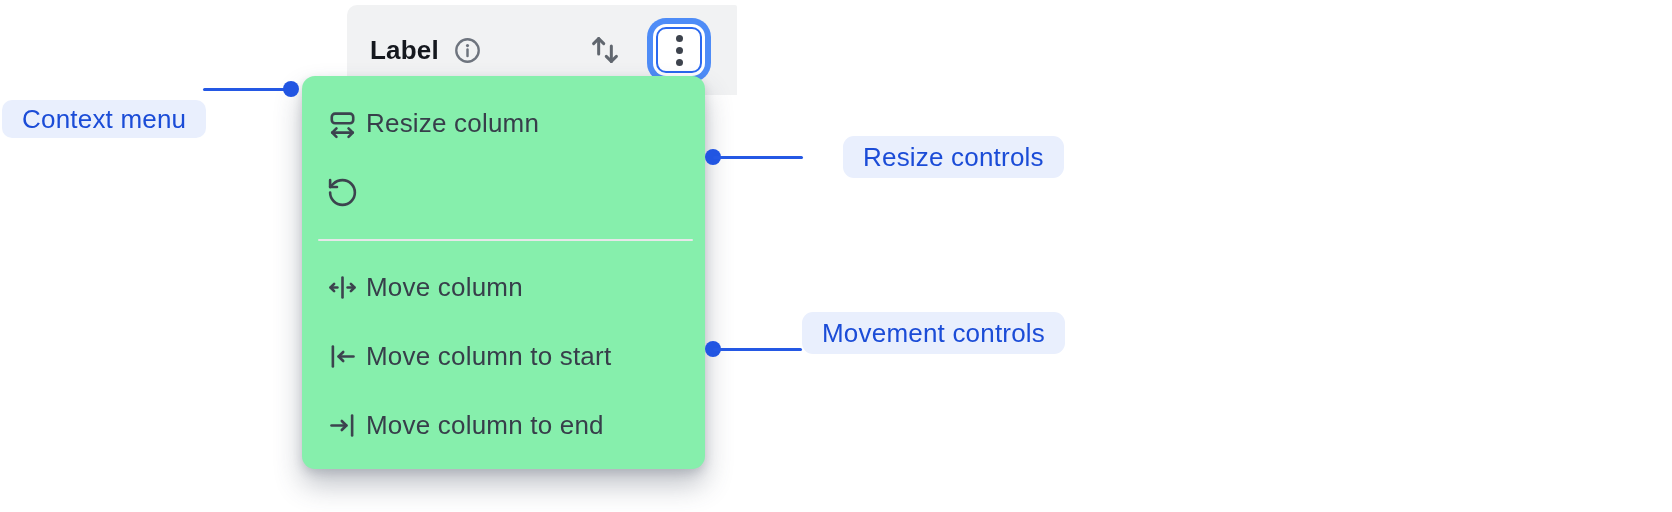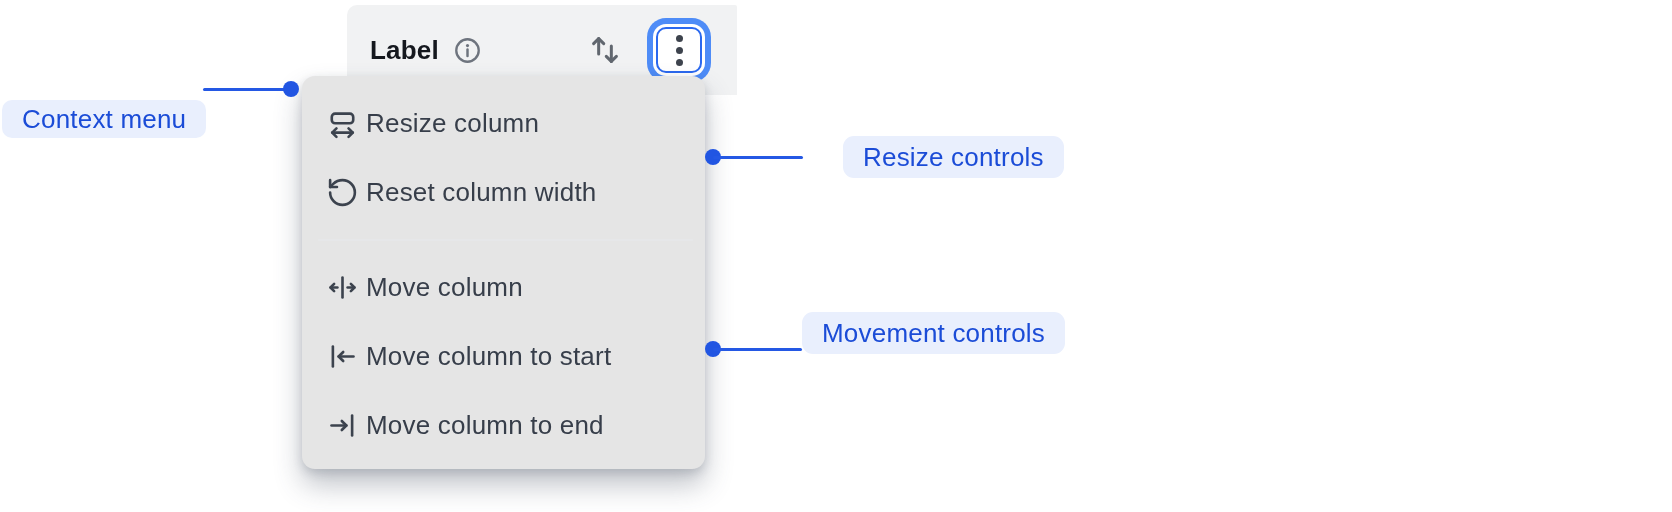--- a/index.html
+++ b/index.html
@@ -23,21 +23,21 @@
     width:46px; height:46px; background:#ffffff; border:2.5px solid #2b69ef;
     border-radius:10px; cursor:pointer; display:flex; align-items:center; justify-content:center;
     box-shadow:0 0 0 3px #ffffff, 0 0 0 9px #4e8cf7;
   }
   .dots { display:flex; flex-direction:column; gap:5px; }
   .dots i { width:7px; height:7px; border-radius:50%; background:#3d434d; display:block; }
 
   
   .menu {
     position:absolute; left:302px; top:76px; width:403px;
-    background:#e5e5e5; border-radius:13px; padding:13px 0 9px;
+    background:#86efac; border-radius:13px; padding:13px 0 9px;
     box-shadow:0 16px 28px rgba(62,72,90,.32), 0 4px 10px rgba(62,72,90,.18);
   }
   .mi {
     height:69px; display:flex; align-items:center; padding-left:23px; cursor:pointer;
   }
   .mi .ic { width:34px; display:flex; align-items:center; justify-content:center; margin-right:7px; }
   .mi .mi-label { font-size:26px; color:#373e4a; letter-spacing:.2px; }
   .menu-divider { height:2px; background:#e6e7e9; margin:12px 12px 12px 16px; border-radius:1px; }
 
   
@@ -103,21 +103,20 @@
       </span>
       <span class="mi-label">Resize column</span>
     </div>
     <div class="mi">
       <span class="ic">
         <svg width="33" height="33" viewBox="0 0 24 24" fill="none" stroke="#3c434e" stroke-width="1.9" stroke-linecap="round" stroke-linejoin="round">
           <path d="M3 12a9 9 0 1 0 9-9 9.75 9.75 0 0 0-6.74 2.74L3 8"></path>
           <path d="M3 3v5h5"></path>
         </svg>
       </span>
-      <span class="mi-label">Reset column width</span>
     </div>
 
     <div class="menu-divider"></div>
 
     <div class="mi">
       <span class="ic">
         <svg width="33" height="33" viewBox="0 0 24 24" fill="none" stroke="#3c434e" stroke-width="1.9" stroke-linecap="round" stroke-linejoin="round">
           <path d="M12 4.8 V19.2"></path>
           <path d="M8.3 12 H3.4"></path>
             <path d="M5.9 9.4 L3.3 12 L5.9 14.6"></path>

